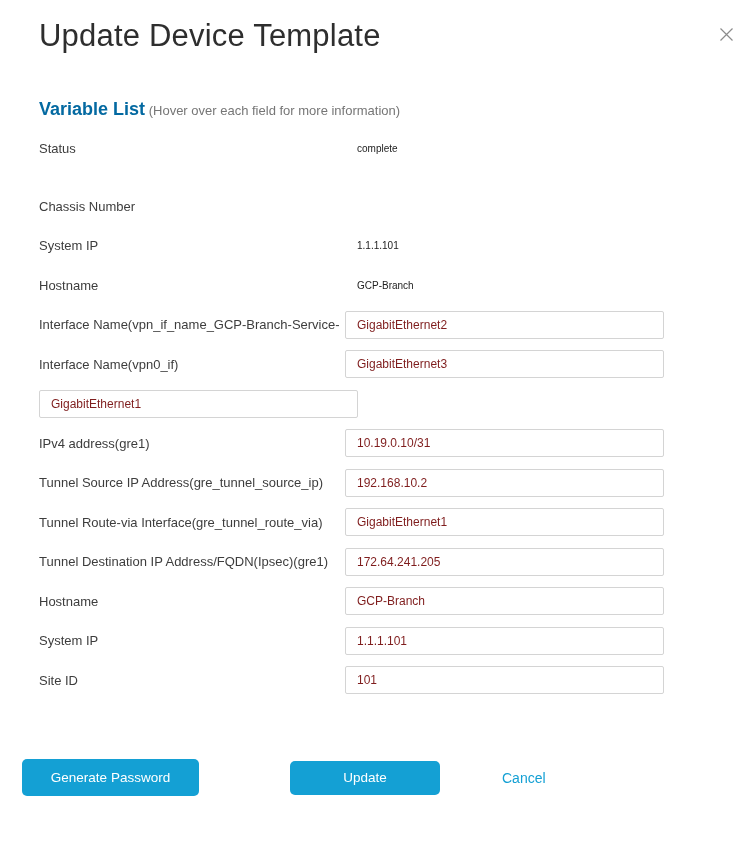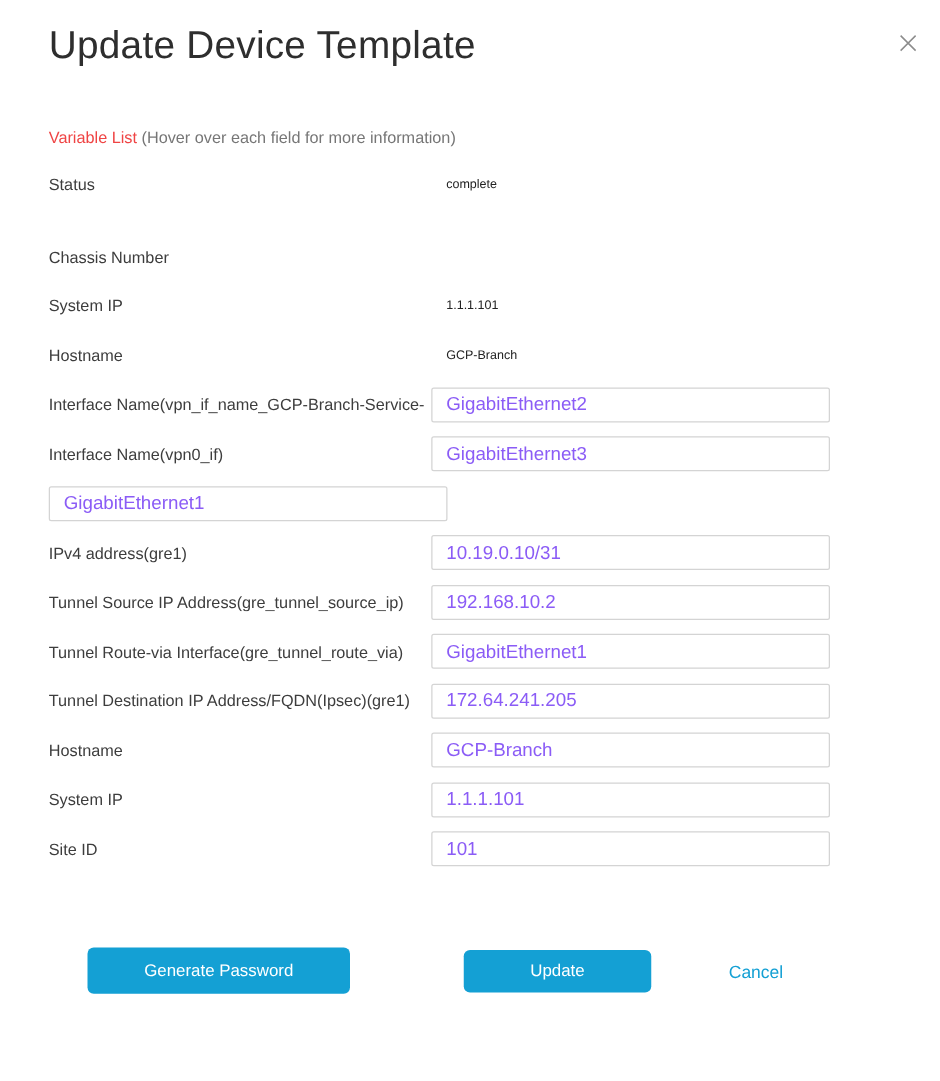--- a/index.html
+++ b/index.html
@@ -29,23 +29,23 @@
     color: #2e2e2e;
     letter-spacing: 0.2px;
   }
 
   .section-head {
     margin: 50px 0 0 39px;
     font-size: 13px;
     line-height: 15px;
   }
   .section-head .head-strong {
-    font-weight: 400;
-    font-size: 13px;
-    color: #ef4444;
+    font-weight: 700;
+    font-size: 18px;
+    color: #0369a1;
   }
   .section-head .head-hint { color: #767676; }
 
   .rows { margin-top: 16px; }
   .row {
     display: flex; align-items: center;
     height: 28px;
     margin: 0 0 11.5px 39px;
   }
   .row.gap-lg { margin-bottom: 30px; align-items: center; }
@@ -61,40 +61,40 @@
     color: #222;
     margin-left: 12px;
     white-space: nowrap;
   }
   .row-input {
     width: 319px; height: 28px;
     border: 1px solid var(--color-input_border, #d4d4d4);
     border-radius: 2px;
     background: #fff;
     padding: 0 8px 0 11px;
-    font-size: 15px;
-    color: #8b5cf6;
+    font-size: 12px;
+    color: #7f1d1d;
     font-family: inherit;
     outline: none;
   }
 
   .footer {
     display: flex; align-items: center;
     margin: 65px 0 0 22px;
   }
   .btn {
     background: var(--color-accent, #14a0d4);
     color: #fff;
     border: none;
     border-radius: 5px;
     font-size: 13.5px;
     font-family: inherit;
     cursor: pointer;
   }
-  .btn-generate { width: 210px; height: 37px; margin-left: 48px; }
+  .btn-generate { width: 177px; height: 37px; }
   .btn-update  { width: 150px; height: 34px; margin-left: 91px; }
   .cancel-link {
     margin-left: 56px;
     color: var(--color-accent, #14a0d4);
     font-size: 14px;
     cursor: pointer;
     background: none; border: none; font-family: inherit;
   }
 </style>
 </head>

